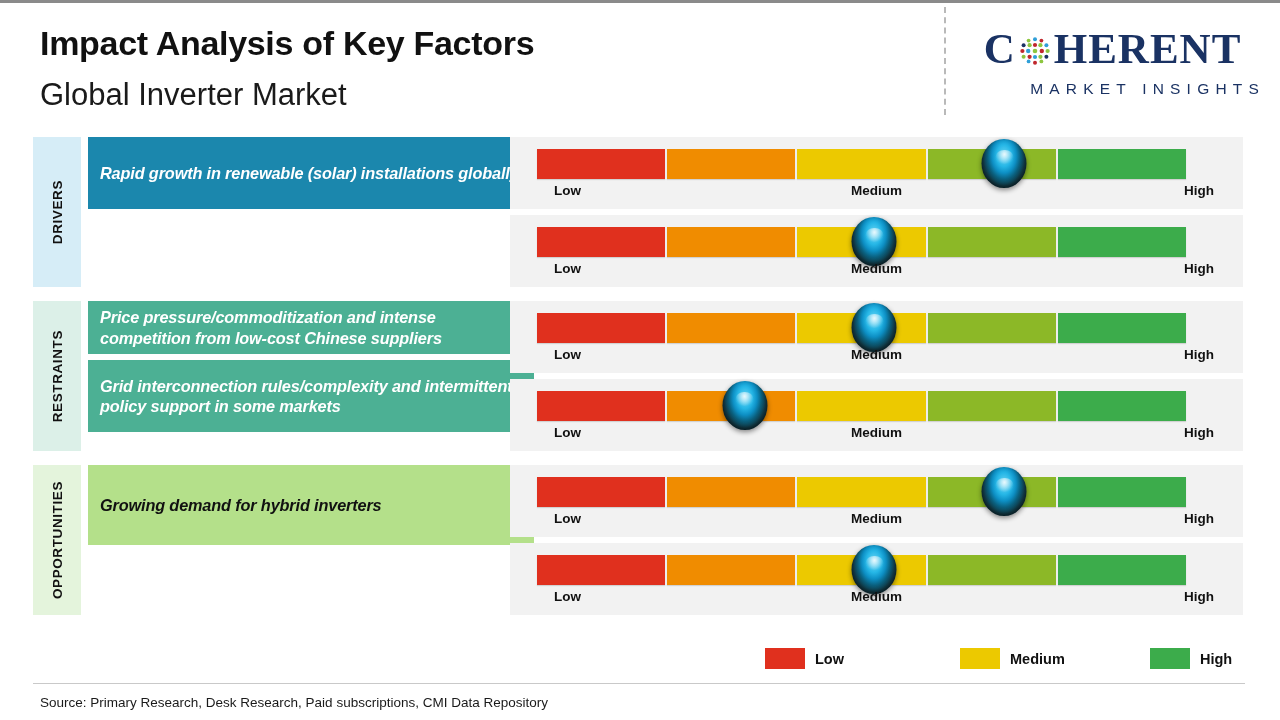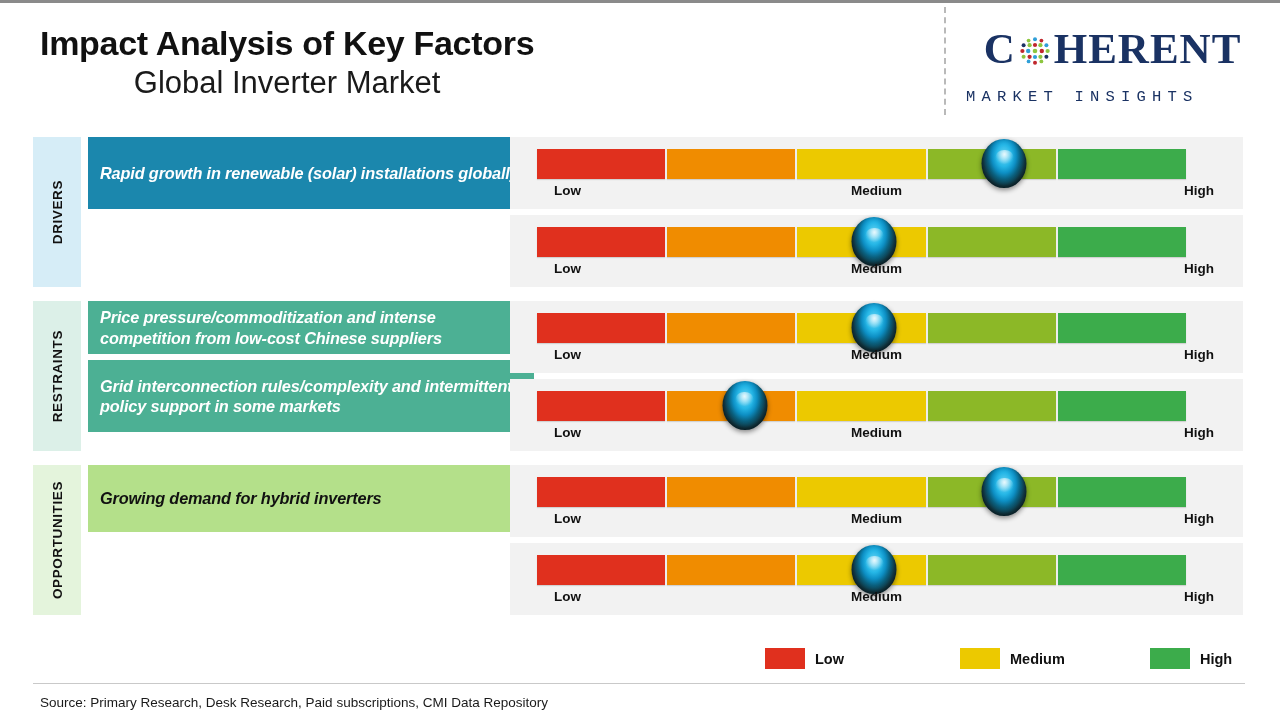--- a/index.html
+++ b/index.html
@@ -14,42 +14,41 @@
 
   
   #header { position:absolute; left:0; top:0; width:1280px; height:130px; }
   #title-block { position:absolute; left:40px; top:21px; }
   #main-title {
     font-size:34px; font-weight:bold; color:#111111;
     letter-spacing:-0.3px; line-height:1.12; white-space:nowrap;
   }
   #sub-title {
     font-size:31px; font-weight:normal; color:#1a1a1a;
-    line-height:1.18; margin-top:3px; white-space:nowrap;text-align:center;
+    line-height:1.18; margin-top:15px; white-space:nowrap;
   }
 
   
   #logo-divider {
     position:absolute; left:944px; top:4px; width:0; height:108px;
     border-left:2px dashed #b9b9b9;
   }
   #logo { position:absolute; left:960px; top:24px; width:305px; }
   #logo-word {
     display:flex; align-items:center; justify-content:center;
     font-family:"Liberation Serif", serif;
     font-size:43px; font-weight:bold; color:#1a3263;
     letter-spacing:1px; line-height:1;
   }
   .logo-seg { display:inline-block; }
   #logo-globe { display:inline-block; width:36px; height:36px; margin:0 1px; position:relative; top:2px; }
   #logo-tagline {
-    text-align:left; font-size:15.5px; color:#1a3263;
-    letter-spacing:6.2px; margin-top:18px; font-weight:normal;
+    text-align:right; font-size:15.5px; color:#1a3263;
+    letter-spacing:6.2px; margin-top:10px; font-weight:normal;
     padding-left:6px;
-    font-family:Liberation Mono, monospace;
   }
 
   
   #content { position:absolute; left:0; top:134px; width:1280px; }
   .cat-group { position:absolute; left:33px; width:470px; }
   .cat-strip {
     position:absolute; left:0; top:0; width:48px; height:100%;
     display:flex; align-items:center; justify-content:center;
   }
   .cat-strip span {
@@ -187,21 +186,21 @@
         <div class="factor-card" style="background: rgb(76, 176, 148); color: rgb(255, 255, 255); height: 72px; margin-bottom: 0px;">
           <span>Grid interconnection rules/complexity and intermittent policy support in some markets</span>
         </div>
       </div>
     </div>
     <div class="cat-group" style="top: 328px; height: 150px;">
       <div class="cat-strip" style="background: rgb(228, 244, 220);">
         <span>OPPORTUNITIES</span>
       </div>
       <div class="cards">
-        <div class="factor-card" style="background: rgb(180, 224, 138); color: rgb(17, 17, 17); height: 67px; margin-bottom: 6px; text-align: center;">
+        <div class="factor-card" style="background: rgb(180, 224, 138); color: rgb(17, 17, 17); height: 80px; margin-bottom: 6px; text-align: center;">
           <span>Growing demand for hybrid inverters</span>
         </div>
       </div>
     </div>
   </div>
 
 <div id="legend">
     <div class="legend-item" style="left: 0px;">
       <div class="legend-swatch" style="background: rgb(224, 48, 30);"></div>
       <span>Low</span>

